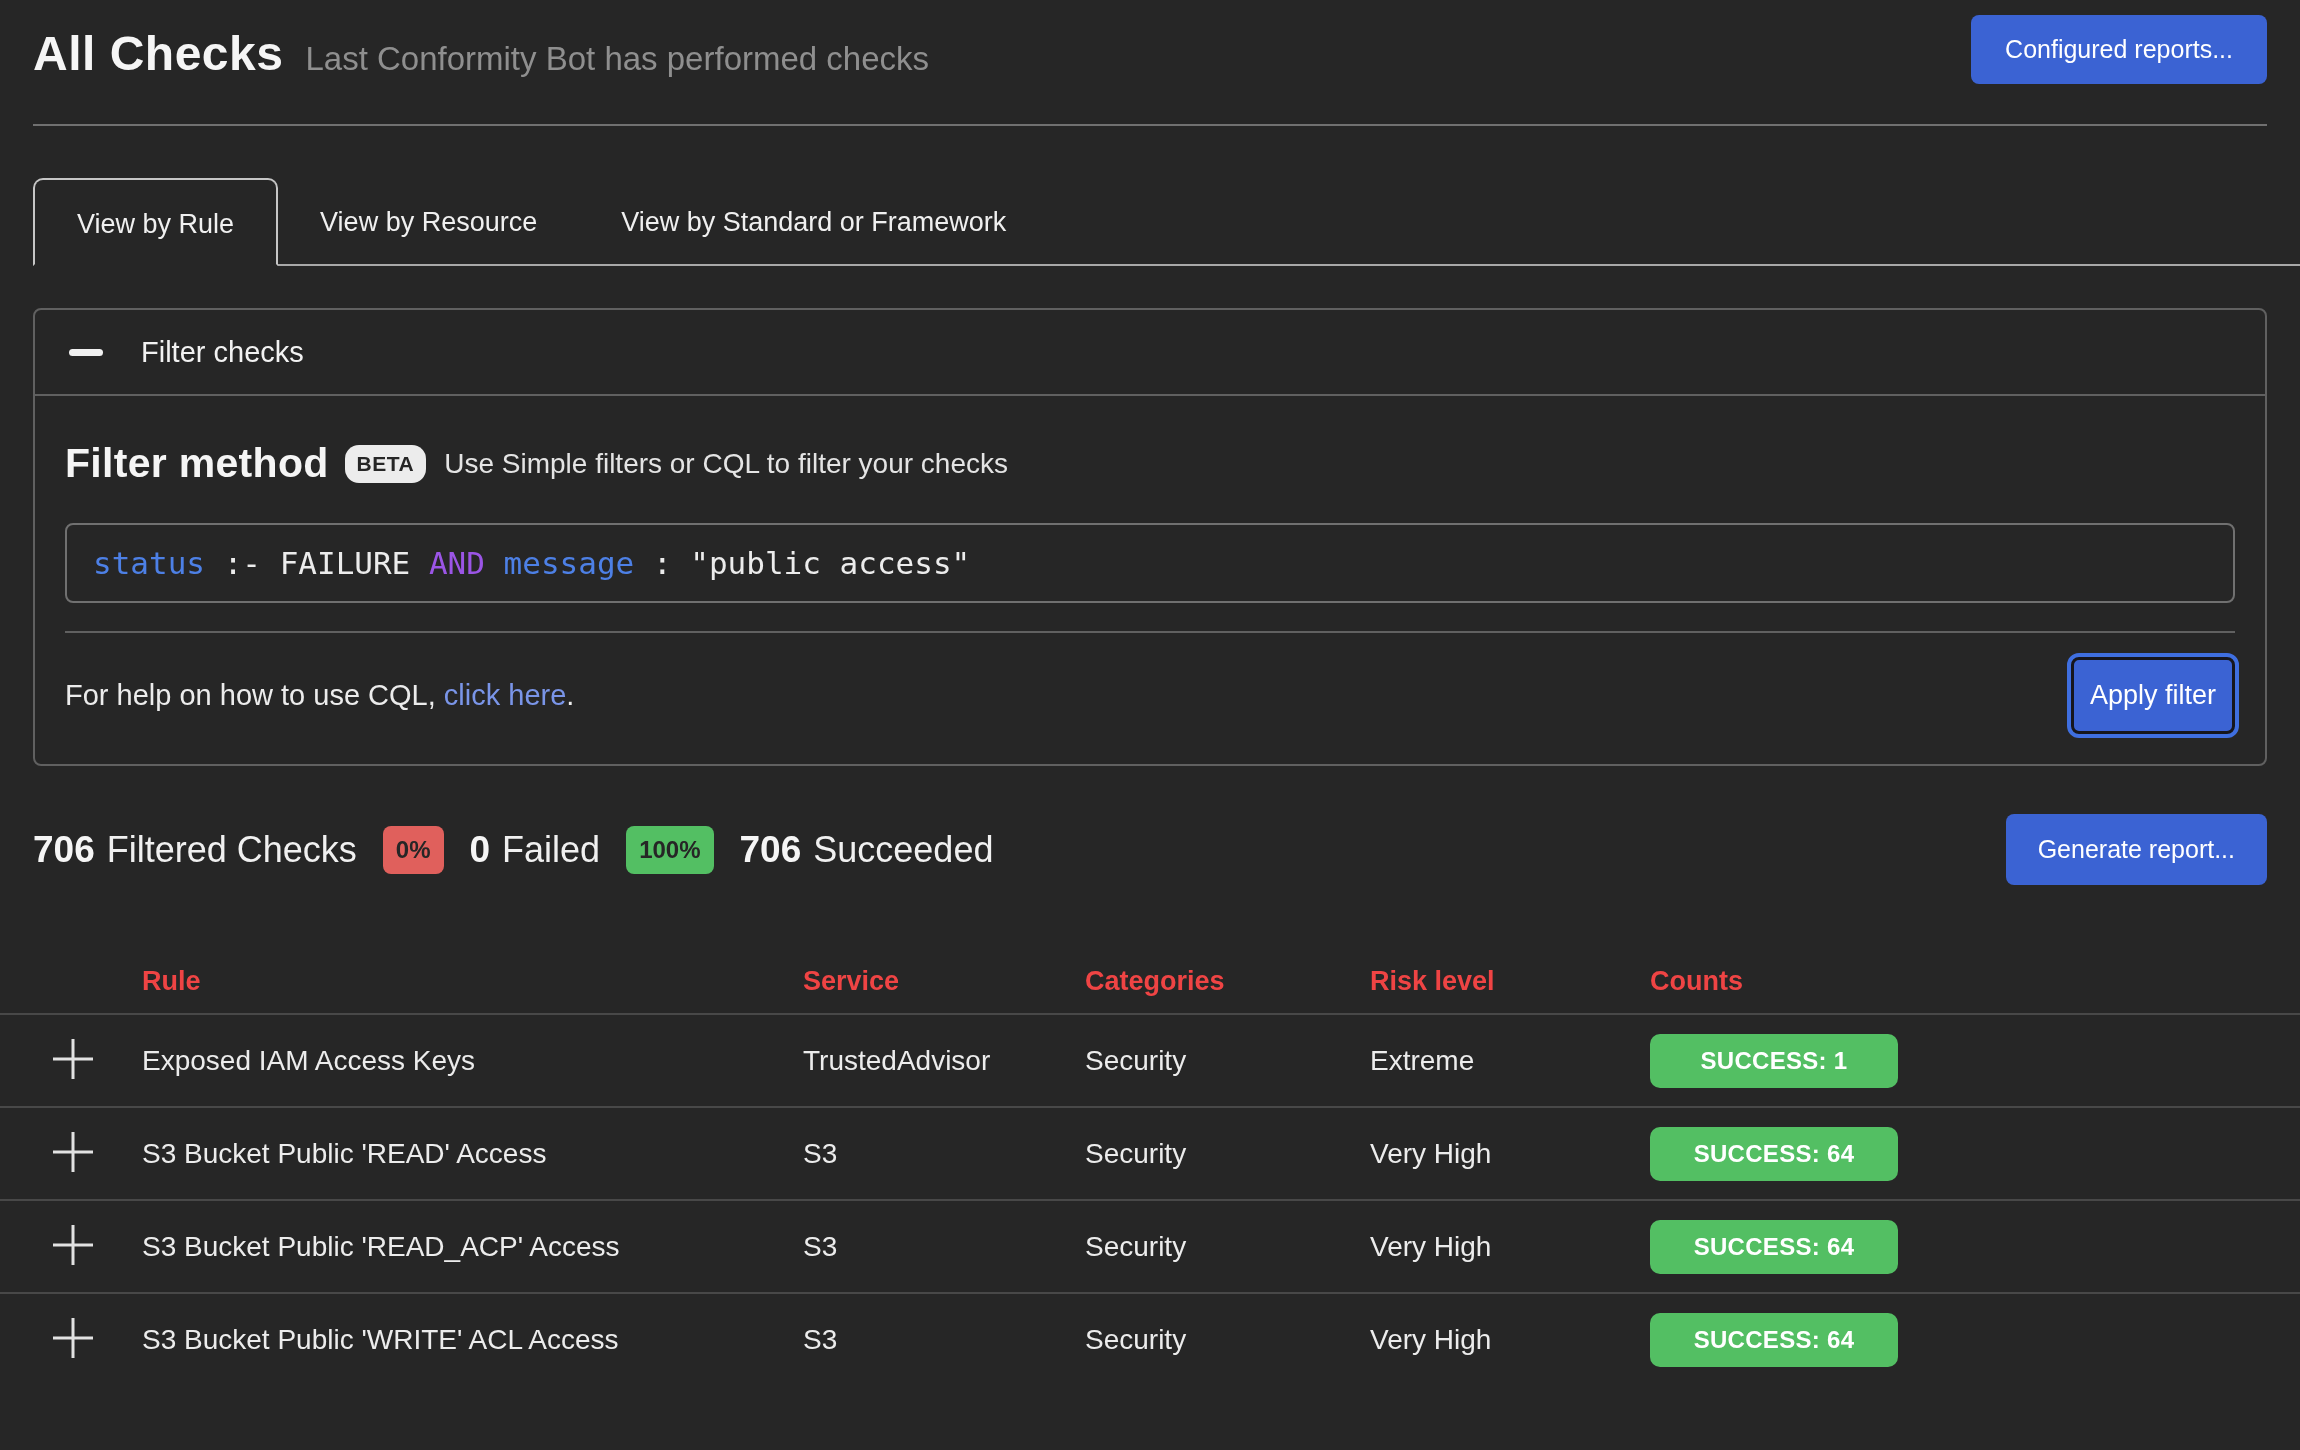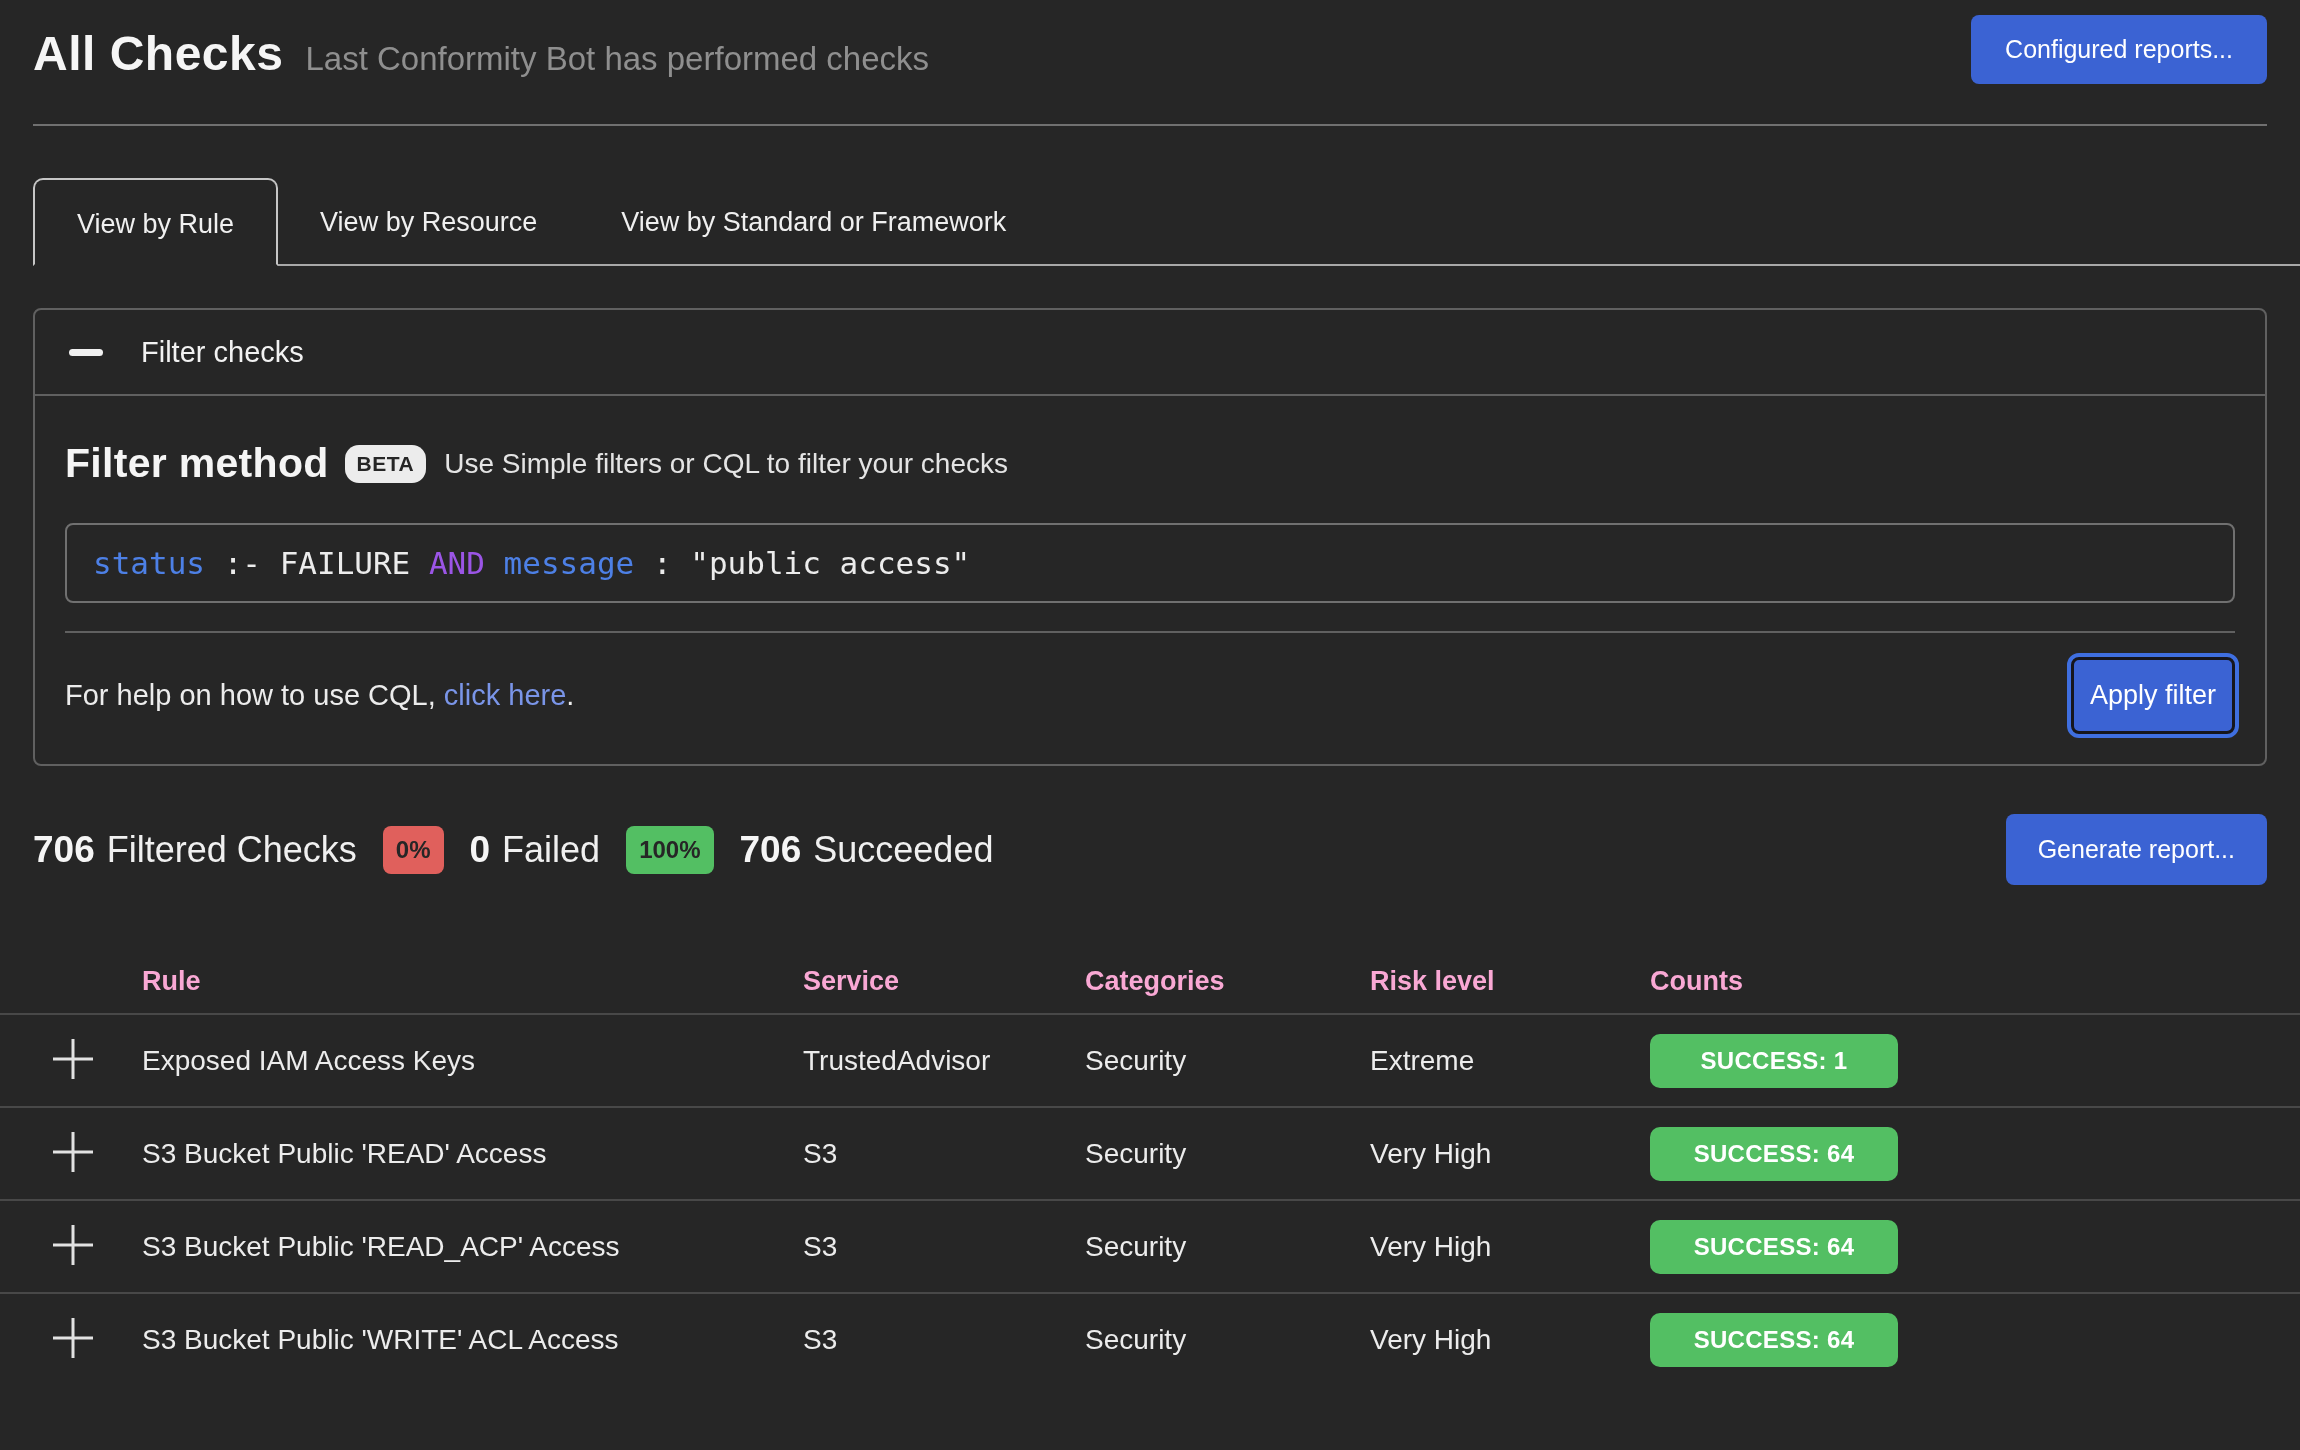--- a/index.html
+++ b/index.html
@@ -86,21 +86,21 @@
   .stat-label{font-size:36px;color:#f0f0f0;margin-left:12px;}
   .pct-badge{font-size:24px;font-weight:700;color:#262626;border-radius:8px;padding:10px 13px;margin:0 26px;}
   .pct-red{background:var(--fail-red);}
   .pct-green{background:var(--success-green);}
   .summary-spacer{flex:1;}
   .btn-generate{font-size:25px;padding:21px 32px;}
   
   .table{margin-top:64px;}
   .grid{display:grid;grid-template-columns:109px 661px 282px 285px 280px 1fr;align-items:center;padding-left:33px;}
   .thead{height:64px;}
-  .th{font-size:27px;font-weight:700;color:#f9a8d4;}
+  .th{font-size:27px;font-weight:700;color:#ef4444;}
   .trow{height:93px;border-top:2px solid #484848;cursor:pointer;}
   .trow:first-of-type{border-top:3px solid #555;}
   .td{font-size:28px;color:#ececec;white-space:nowrap;overflow:hidden;}
   .plus-icon{position:relative;width:40px;height:40px;display:inline-block;margin-left:20px;}
   .plus-icon::before,.plus-icon::after{content:"";position:absolute;background:#e2e2e2;}
   .plus-icon::before{left:50%;top:0;width:3px;height:100%;transform:translateX(-50%);}
   .plus-icon::after{top:50%;left:0;height:3px;width:100%;transform:translateY(-50%);}
   .count-badge{
     width:248px;height:54px;border-radius:10px;background:var(--success-green);
     color:#fff;font-size:24px;font-weight:700;letter-spacing:.3px;

